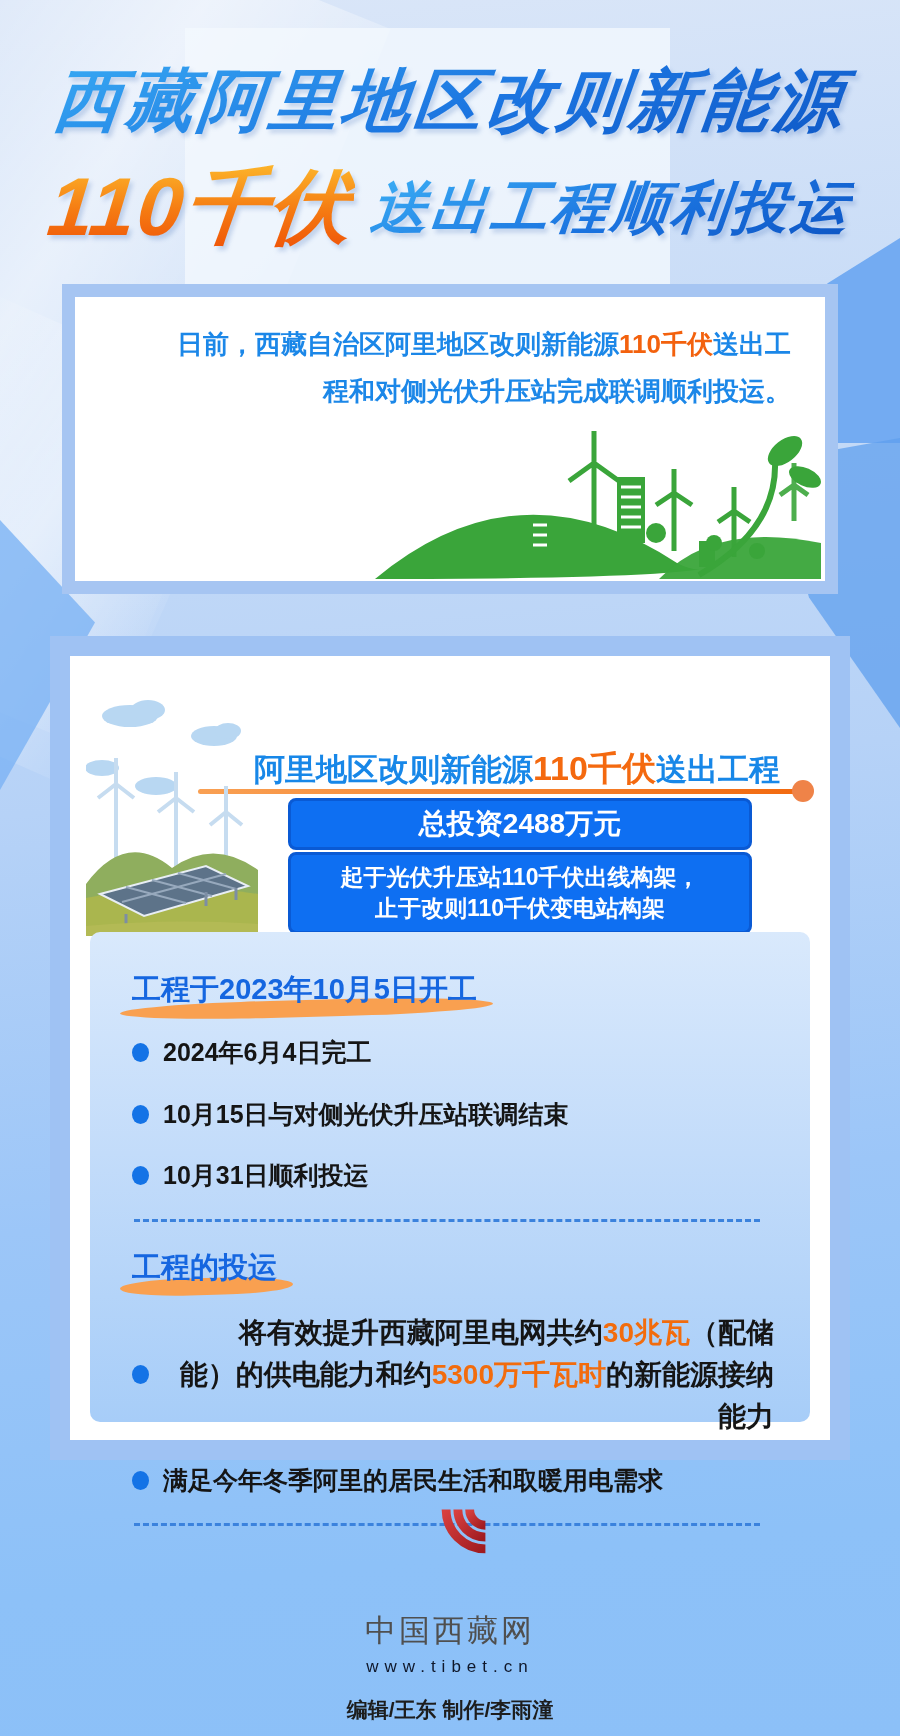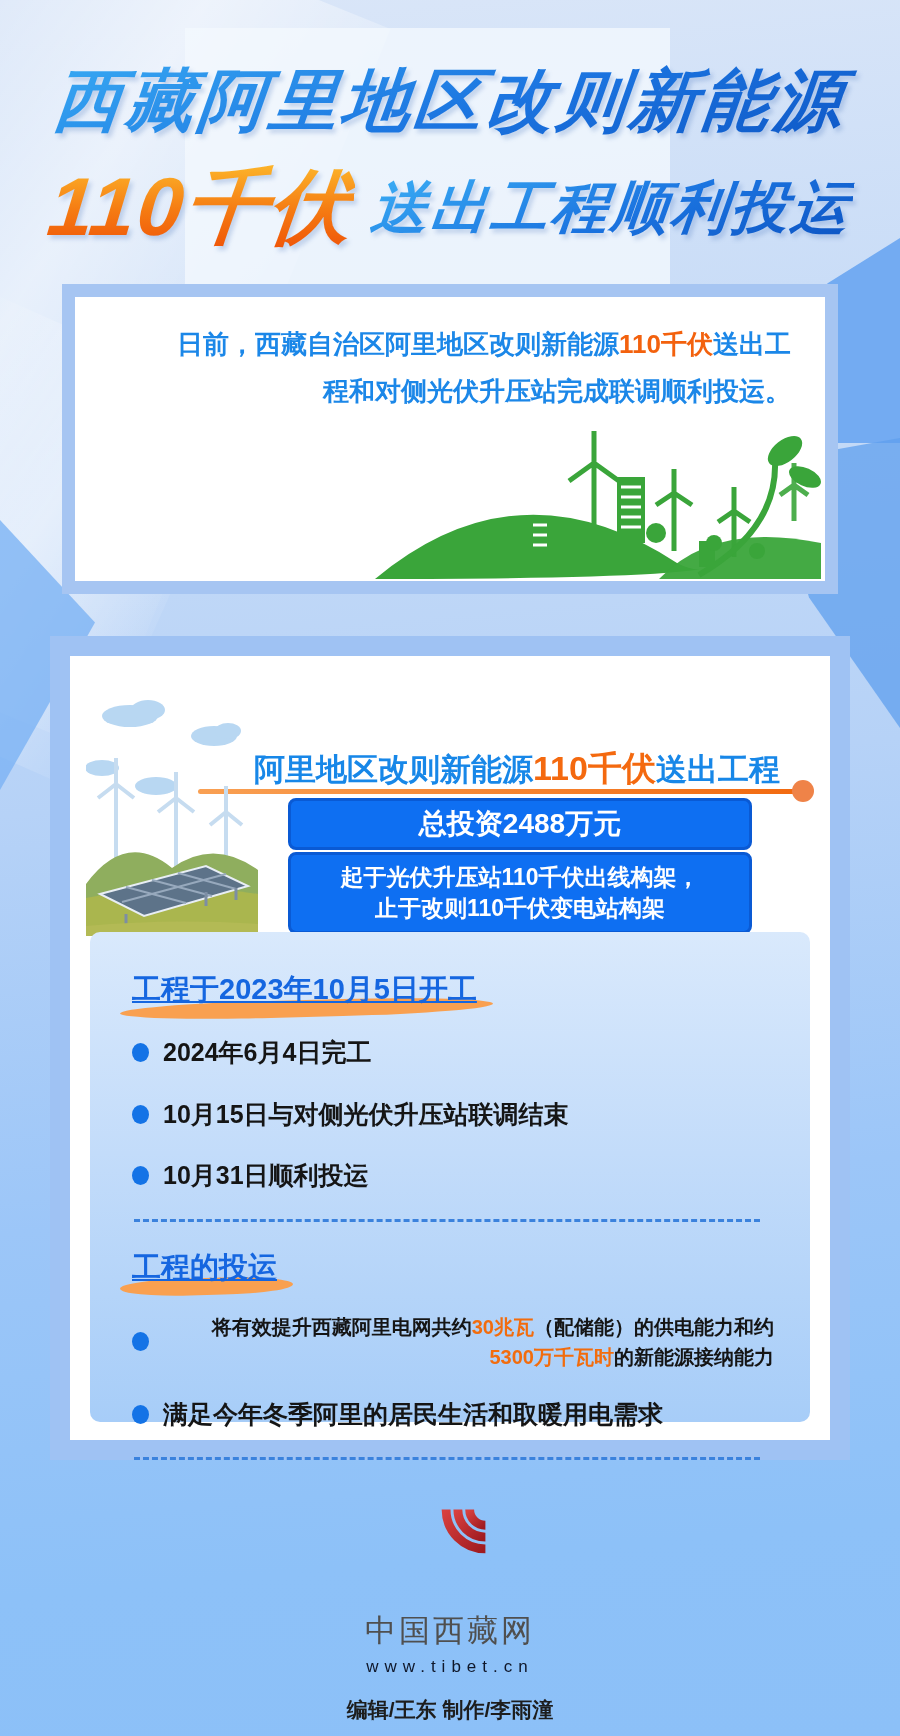--- a/index.html
+++ b/index.html
@@ -56,26 +56,26 @@
   .btn { position:absolute; left:218px; width:464px; background:#0e6ff2; border:3px solid #0a5ad4;
     border-radius:8px; color:#fff; font-weight:bold; text-align:center; }
   .btn1 { top:142px; font-size:28px; padding:4px 0; }
   .btn2 { top:196px; font-size:23px; padding:7px 0; line-height:1.35; }
   .panel { position:absolute; left:20px; right:20px; top:276px; bottom:18px; border-radius:10px;
     background:linear-gradient(180deg,#d9e9fc 0%,#c3dcfa 45%,#a7cdf8 100%); padding:38px 36px 0 36px; }
   .sec-heading { display:inline-block; position:relative; margin-left:6px;
     font-size:29px; font-weight:bold; color:#1566e0; }
   .swoosh { position:absolute; left:-12px; right:-16px; bottom:-7px; height:17px;
     background:#f9a050; border-radius:50%/62%; transform:rotate(-1.5deg); }
-  .sec-heading-text { position:relative; z-index:1;text-decoration:underline; }
+  .sec-heading-text { position:relative; z-index:1; }
   .bullet { display:flex; align-items:center; margin:24px 0 0 6px;text-align:right; }
   .dot { flex:none; width:17px; height:19px; background:#1473e6; border-radius:50%; margin-right:14px; }
   .bullet-text { font-size:25px; font-weight:bold; color:#151515; line-height:1.5; }
   .bullet-text .hl { color:#f26c0d; }
-  .bullet-wrap .bullet-text { width:612px; text-indent:1em; font-size:20px; }
+  .bullet-wrap .bullet-text { width:612px; text-indent:1em; font-size:28px; }
   .dashline { border-top:3px dashed #3b82dd; margin:24px 14px 0 8px; }
   .mt-big { margin-top:26px; }
   
   .footer { position:absolute; left:0; top:1478px; width:100%; text-align:center; }
   .logo-svg { width:118px; height:126px; }
   .site-name { font-size:31px; color:#4f4f4f; font-weight:500; letter-spacing:3px; margin-top:2px; }
   .site-url  { font-size:17px; color:#0f172a; letter-spacing:6px; margin-top:5px; }
   .credits   { font-size:21px; color:#1d1d1d; font-weight:bold; margin-top:19px; }
   .source    { font-size:22px; color:#1d1d1d; font-weight:bold; margin-top:11px; }
 </style>

